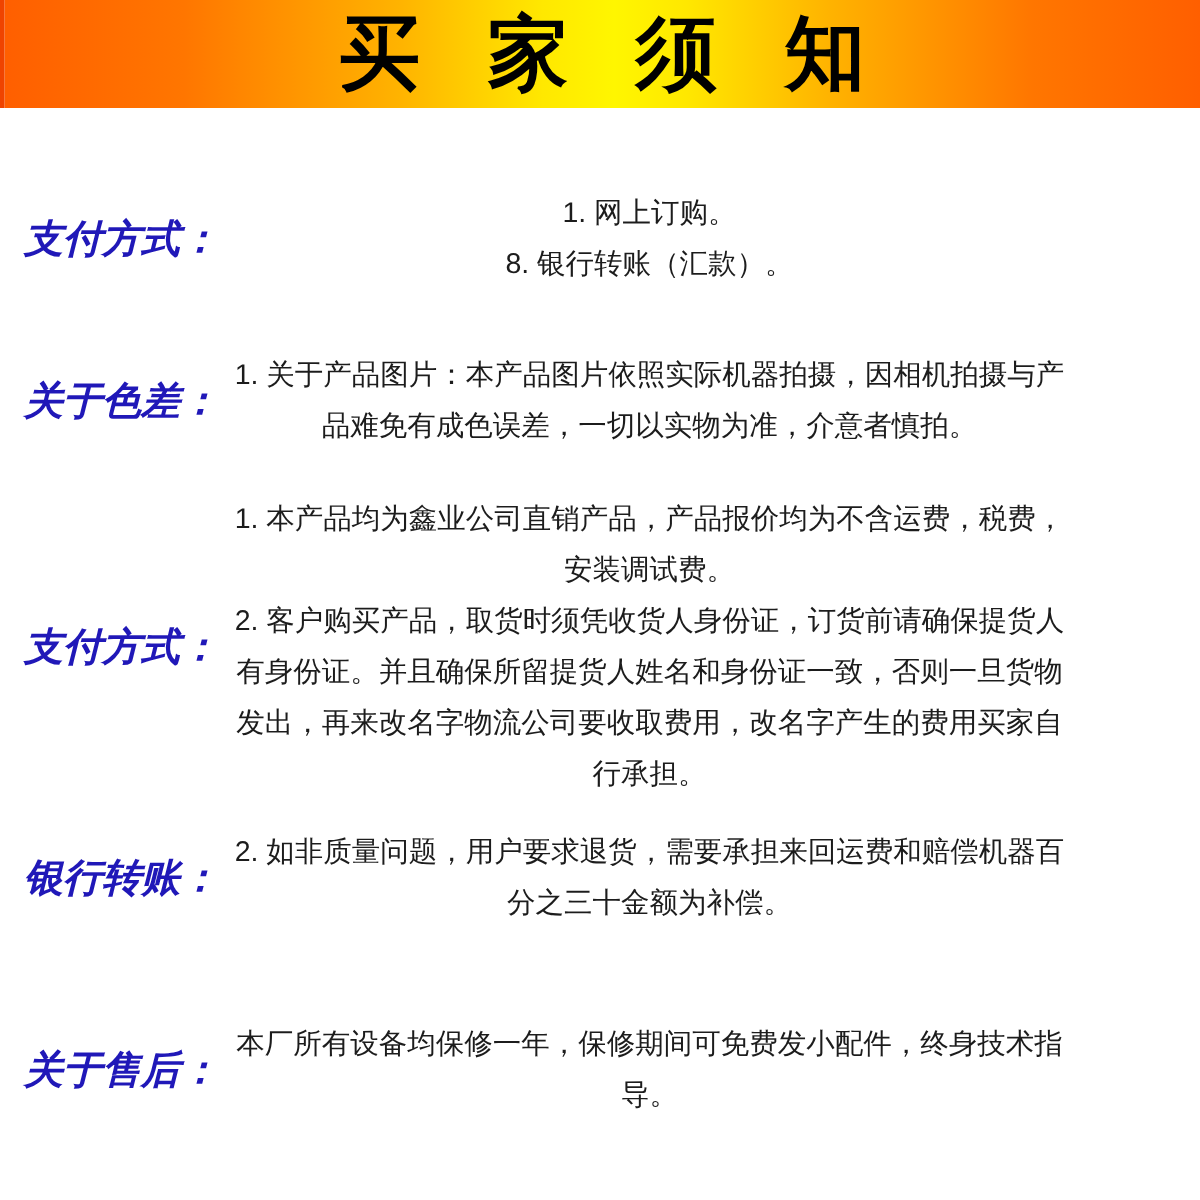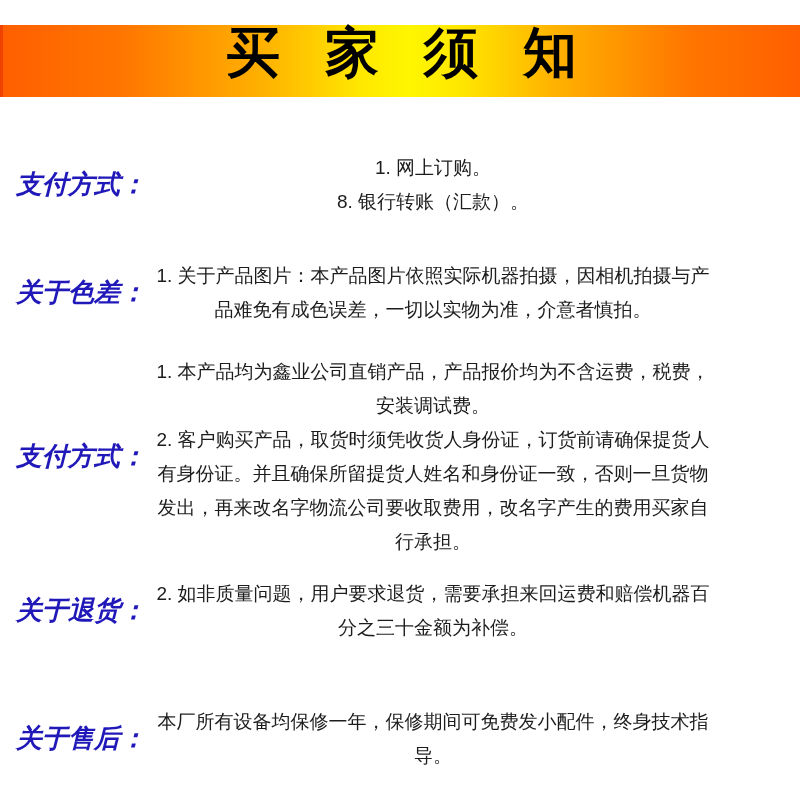--- a/index.html
+++ b/index.html
@@ -26,23 +26,22 @@
       #ffb300 33%,
       #ffe800 45%,
       #fff600 51%,
       #ffe800 57%,
       #ffb300 69%,
       #ff7600 86%,
       #ff5f00 100%);
     border-left: 3px solid #ef4400;
     box-sizing: border-box;
     display: flex;
-    align-items: flex-start;
+    align-items: center;
     justify-content: center;
-    margin-top: 25px;
   }
   .banner-title {
     font-size: 54px;
     font-weight: 700;
     color: #000000;
     letter-spacing: 45px;
     padding-left: 45px; 
     line-height: 1;
     white-space: nowrap;
   }
@@ -107,21 +106,21 @@
 
     <div class="section">
       <div class="section-label">支付方式：</div>
       <div class="section-content">
           <p>1. 本产品均为鑫业公司直销产品，产品报价均为不含运费，税费，安装调试费。</p>
           <p>2. 客户购买产品，取货时须凭收货人身份证，订货前请确保提货人有身份证。并且确保所留提货人姓名和身份证一致，否则一旦货物发出，再来改名字物流公司要收取费用，改名字产生的费用买家自行承担。</p>
         </div>
     </div>
 
     <div class="section">
-      <div class="section-label">关于退货：</div>
+      <div class="section-label">银行转账：</div>
       <div class="section-content">
           <p>2. 如非质量问题，用户要求退货，需要承担来回运费和赔偿机器百分之三十金额为补偿。</p>
         </div>
     </div>
 
     <div class="section">
       <div class="section-label">关于售后：</div>
       <div class="section-content">
           <p>本厂所有设备均保修一年，保修期间可免费发小配件，终身技术指导。</p>
         </div>

